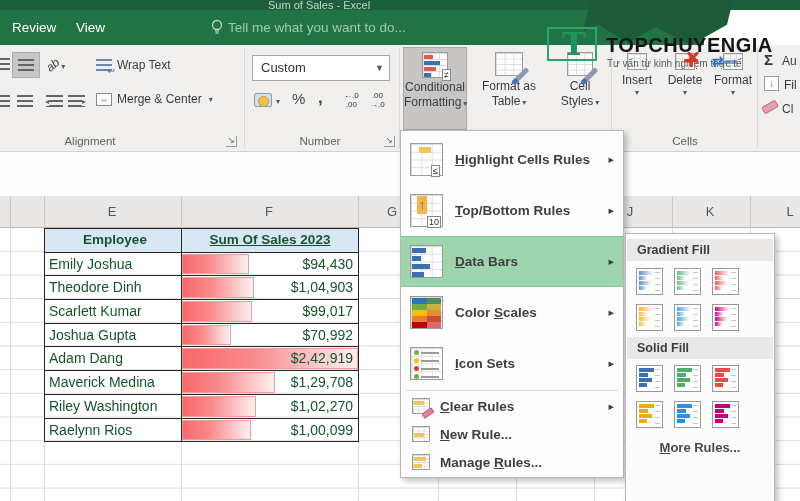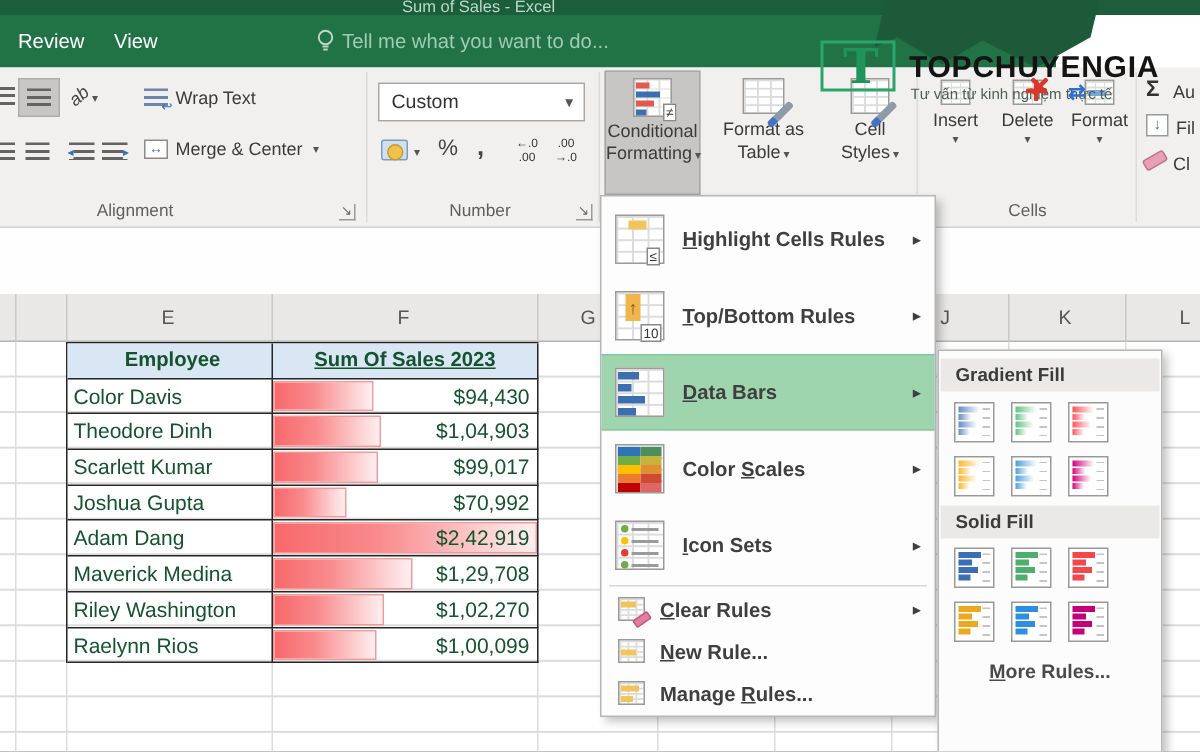--- a/index.html
+++ b/index.html
@@ -299,21 +299,21 @@
       <div class="gv" style="left:672px"></div>
     <div class="gv" style="left:750px"></div>
   </div>
 
   <div class="xtable">
     <div class="trow">
       <div class="tc name th">Employee</div>
       <div class="tc val th">Sum Of Sales 2023</div>
     </div>
     <div class="trow">
-      <div class="tc name">Color Davis</div>
+      <div class="tc name">Emily Joshua</div>
       <div class="tc val">
           <div class="dbar" style="width: 38%;"></div>
           <span class="vtext">$94,430</span>
         </div>
     </div>
     <div class="trow">
       <div class="tc name">Theodore Dinh</div>
       <div class="tc val">
           <div class="dbar" style="width: 41%;"></div>
           <span class="vtext">$1,04,903</span>

